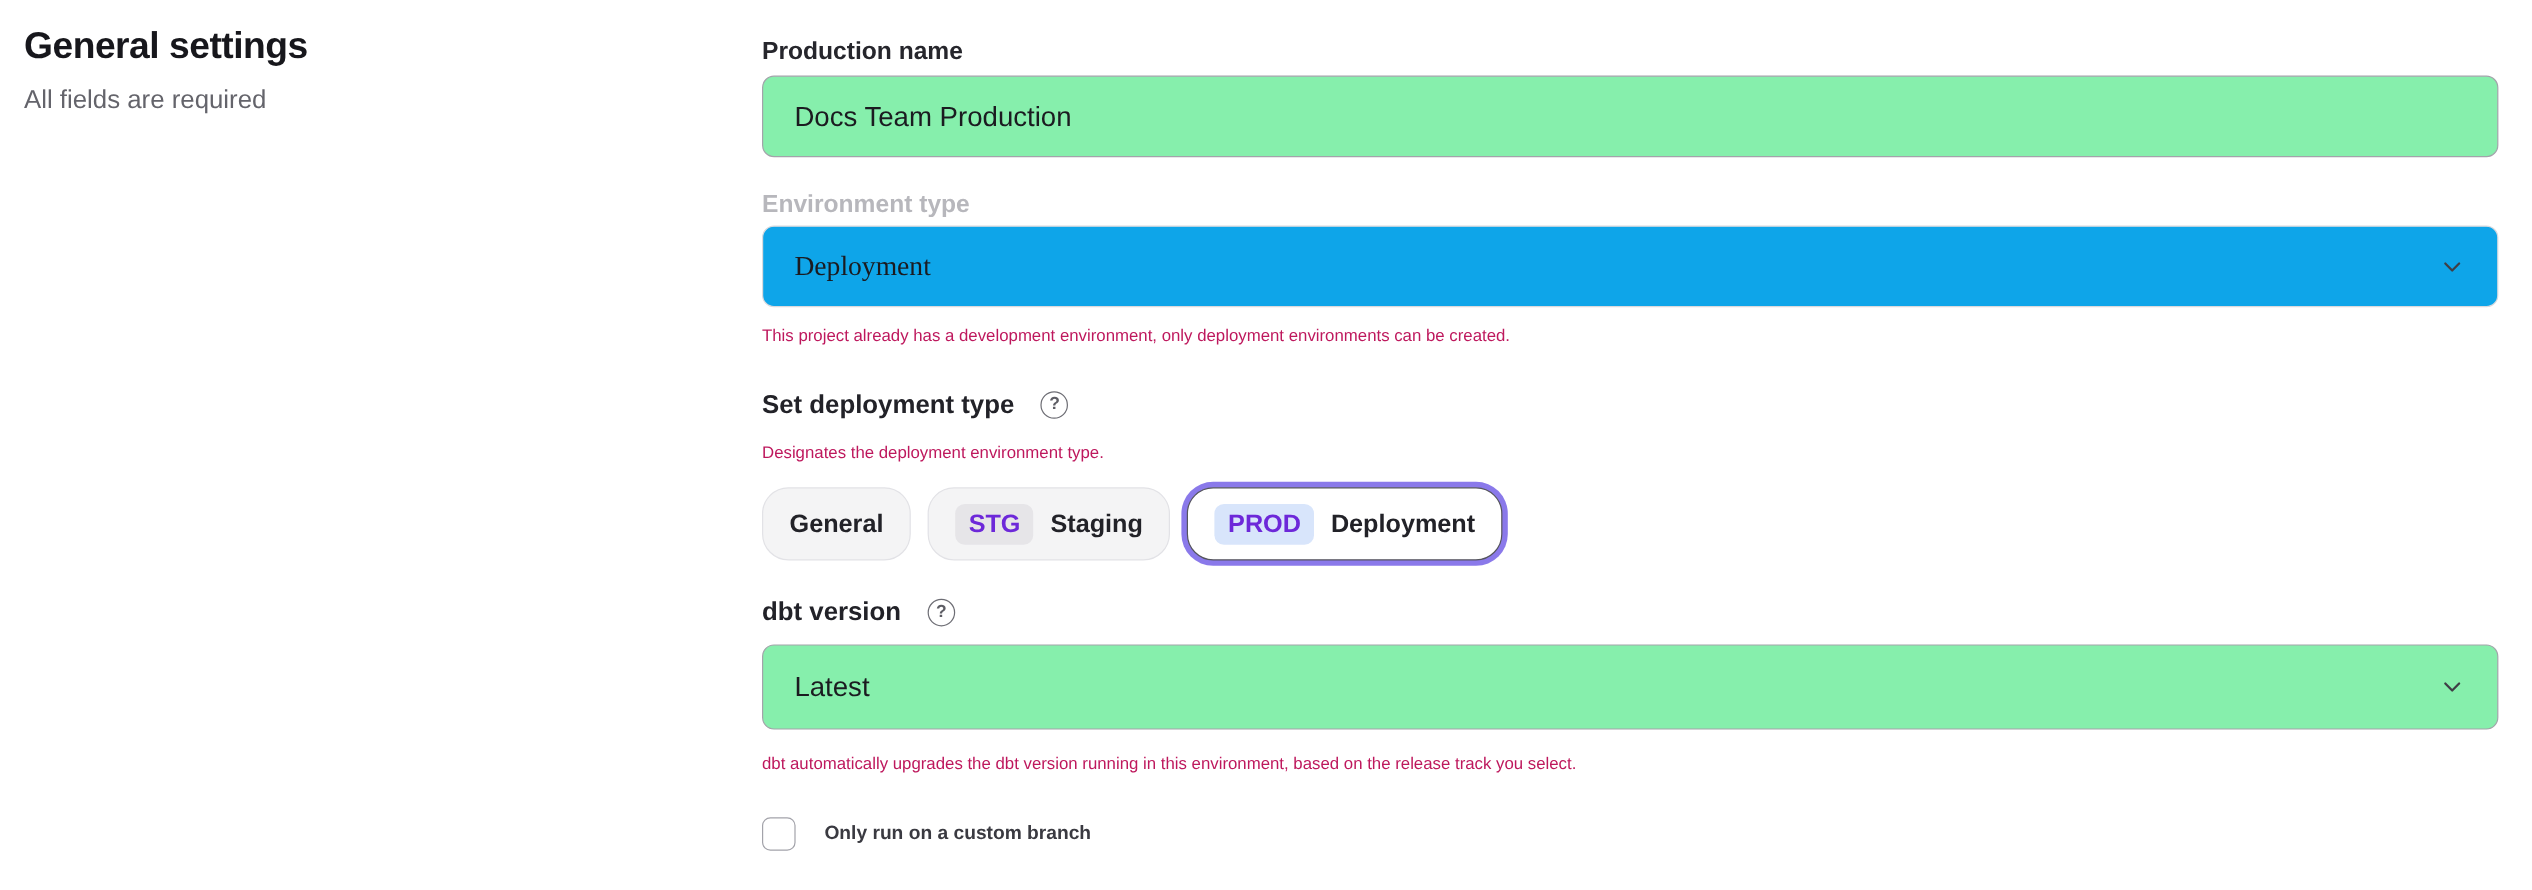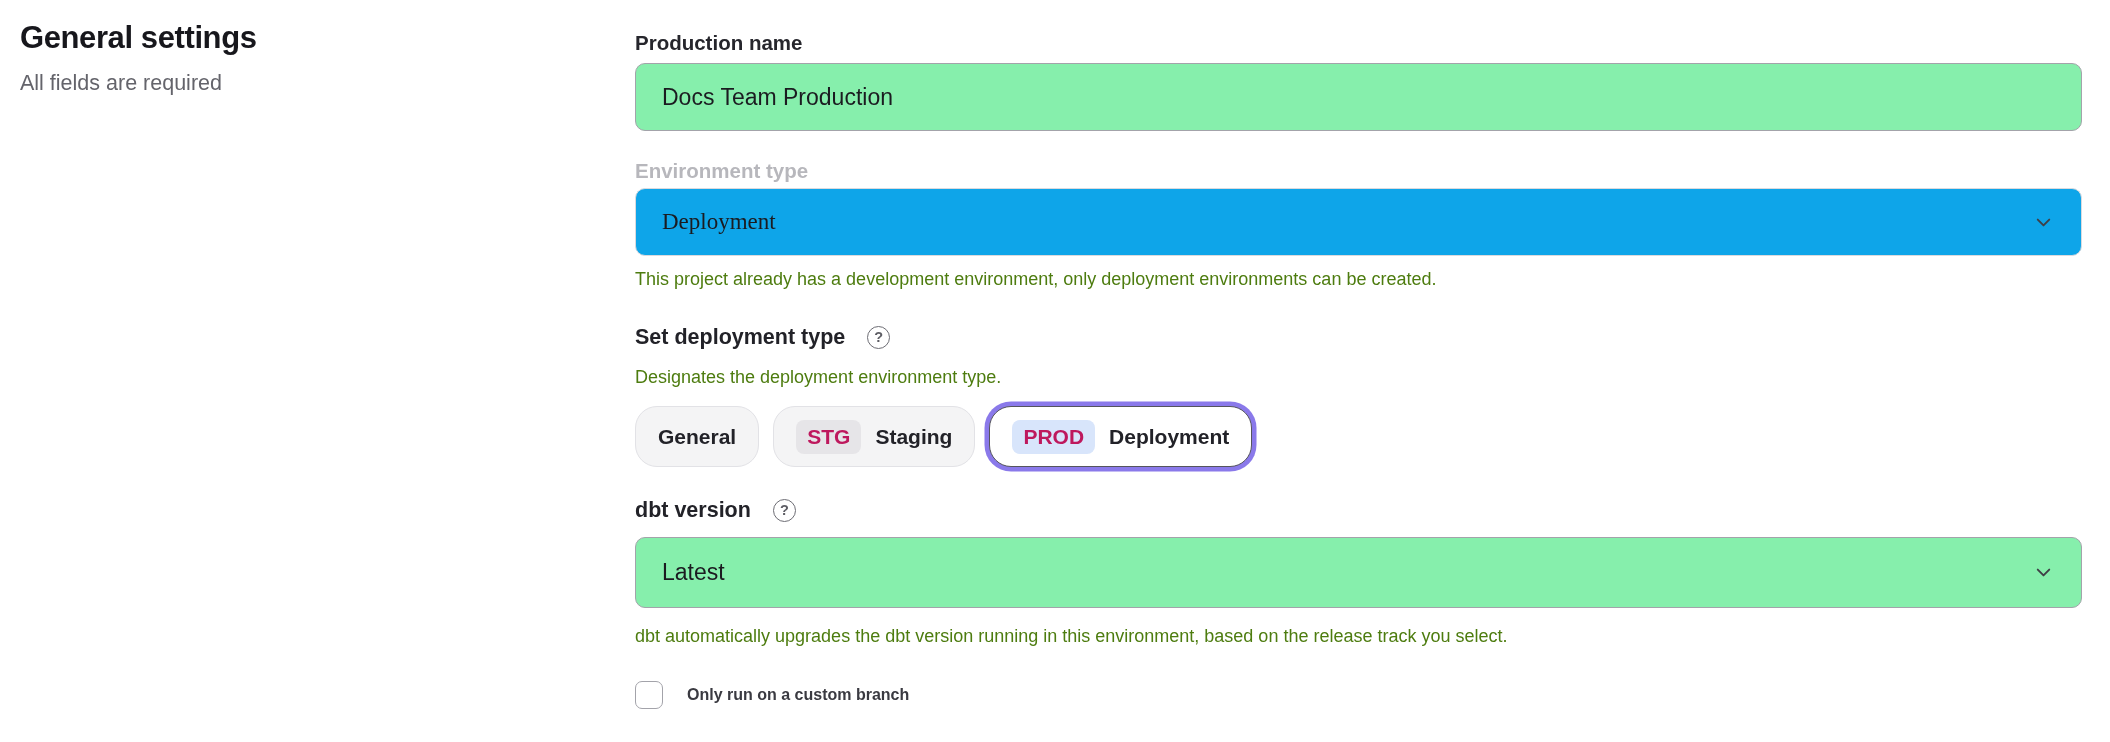--- a/index.html
+++ b/index.html
@@ -50,21 +50,21 @@
   .select.disabled {
     background: #0ea5e9;
     border-color: #dadade;
     cursor: default;
     font-family: Liberation Serif, serif;
   }
   .chev { flex: 0 0 auto; margin-left: 16px; display: inline-flex; }
 
   .help-text {
     margin: 0;
-    font-size: 18px; font-weight: 400; color: #4d7c0f;
+    font-size: 14px; font-weight: 400; color: #be185d;
     line-height: 26px;
   }
 
   .sec-label {
     display: flex; align-items: center; gap: 22px;
     font-size: 21.5px; font-weight: 700; color: #222228;
   }
   .q-icon {
     width: 23px; height: 23px;
     border: 1.5px solid #6d6d74;
@@ -89,21 +89,21 @@
   }
   .type-btn.selected {
     background: #ffffff;
     border-color: #55555c;
     box-shadow: 0 0 0 4.5px #8a79ea;
   }
   .badge {
     display: inline-flex; align-items: center;
     padding: 5px 11px;
     border-radius: 8px;
-    font-size: 21px; font-weight: 700; color: #be185d;
+    font-size: 21px; font-weight: 700; color: #6d28d9;
   }
   .badge.stg  { background: #e6e5e8; }
   .badge.prod { background: #d8e5fb; }
 
   .check-row { display: flex; align-items: center; gap: 24px; width: auto; }
   .checkbox {
     width: 28px; height: 28px;
     background: #ffffff;
     border: 1.5px solid #a3a3aa;
     border-radius: 7px;

